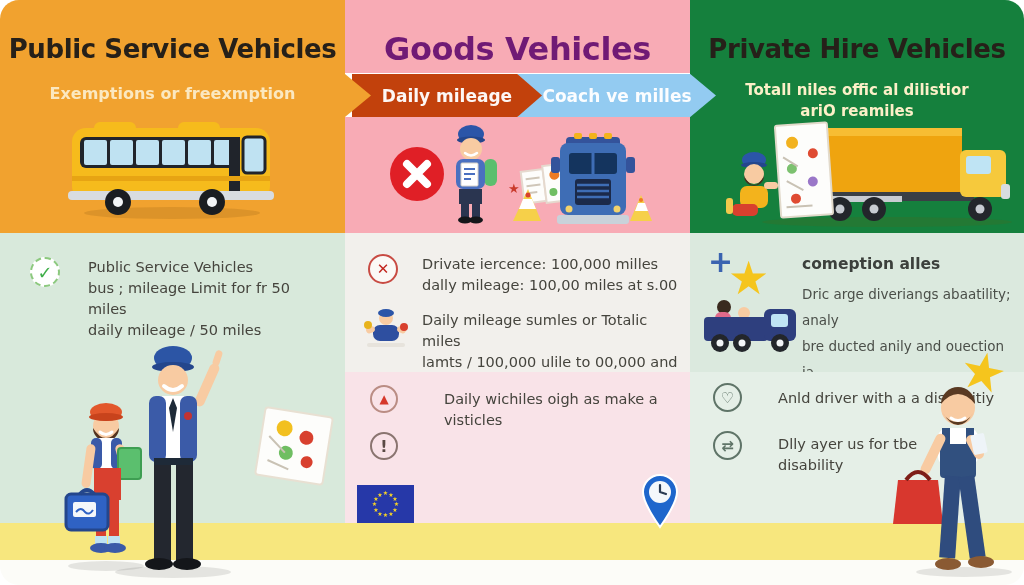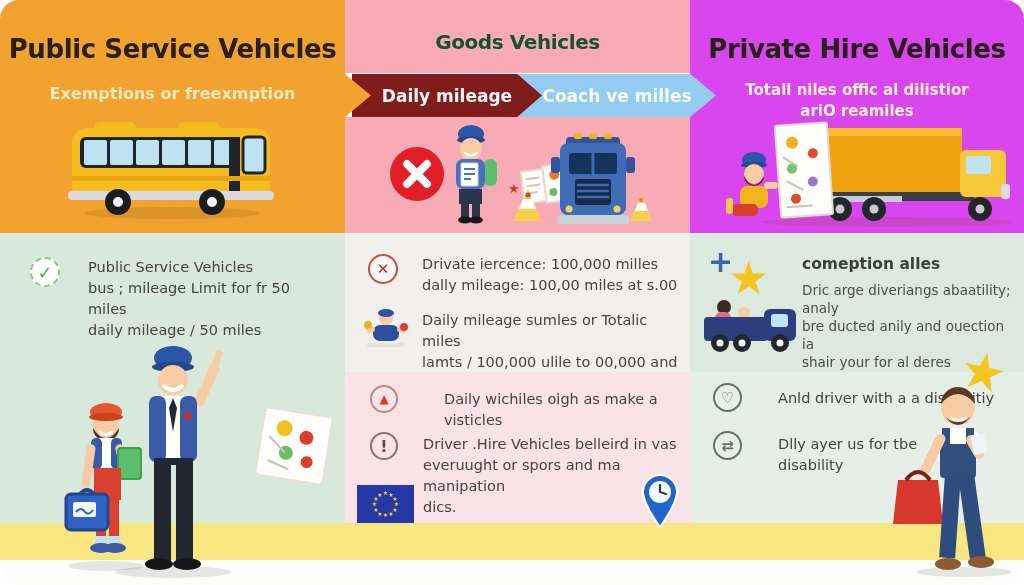--- a/index.html
+++ b/index.html
@@ -8,49 +8,49 @@
     font-family:"DejaVu Sans","Liberation Sans",sans-serif;
     border-radius:19px;
     -webkit-font-smoothing:antialiased;
   }
   .abs{position:absolute;}
   .sec{position:absolute;}
   
   .psv-header{left:0;top:0;width:345px;height:233px;background:#F1A22F;}
   .goods-header{left:345px;top:0;width:345px;height:73px;background:#F8ABB5;}
   .goods-illus{left:345px;top:117px;width:345px;height:116px;background:#F8ABB5;}
-  .phv-header{left:690px;top:0;width:334px;height:233px;background:#d946ef;}
+  .phv-header{left:690px;top:0;width:334px;height:233px;background:#15803d;}
   .col-title{position:absolute;left:0;right:0;text-align:center;font-weight:700;
     letter-spacing:-0.4px;color:#262019;font-size:26px;}
-  .goods-title{color:#14532d;font-size:20px;}
+  .goods-title{color:#701a75;font-size:32px;}
   .col-sub{position:absolute;left:0;right:0;text-align:center;font-weight:700;
     font-size:16px;color:#FBE8C0;}
   .phv-sub{font-size:15px;color:#FCF0C8;}
   
   .banner{position:absolute;top:74px;height:43px;display:flex;align-items:center;
     justify-content:center;font-weight:700;font-size:17px;color:rgba(255,255,255,0.96);}
-  .banner-purple{left:352px;width:190px;background:#7f1d1d;z-index:3;
+  .banner-purple{left:352px;width:190px;background:#c2410c;z-index:3;
     clip-path:polygon(0 0,87% 0,100% 50%,87% 100%,0 100%);}
   .banner-blue{left:518px;width:198px;background:#93CBF1;z-index:2;
     clip-path:polygon(0 0,87% 0,100% 50%,87% 100%,0 100%);}
   .orange-chevron{left:345px;top:74px;width:26px;height:43px;background:#F1A22F;z-index:4;
     clip-path:polygon(0 0,100% 50%,0 100%);}
   
   .psv-body{left:0;top:233px;width:345px;height:290px;background:#D8E9DB;}
   .goods-body1{left:345px;top:233px;width:345px;height:139px;background:#F2F0EC;}
   .goods-body2{left:345px;top:372px;width:345px;height:151px;background:#F9E3E8;}
   .phv-body1{left:690px;top:233px;width:334px;height:139px;background:#DBE9DE;}
   .phv-body2{left:690px;top:372px;width:334px;height:151px;background:#E5EFE7;}
   .band-yellow{left:0;top:523px;width:1024px;height:37px;background:#F7E77E;z-index:1;}
   .band-white{left:0;top:560px;width:1024px;height:25px;background:#FCFCF8;z-index:1;}
   
   .note{font-size:14.5px;line-height:21px;font-weight:500;color:#45443D;}
   .note .tl{display:block;}
   .phv-item-title{font-size:15.5px;line-height:19px;font-weight:600;color:#3C403C;}
-  .phv-item-body{font-size:13.5px;line-height:18px;font-weight:500;color:#4B4F49;}
+  .phv-item-body{font-size:13.5px;line-height:26px;font-weight:500;color:#4B4F49;}
   
   .circ{position:absolute;border-radius:50%;display:flex;align-items:center;
     justify-content:center;box-sizing:border-box;}
   .check-icon{width:30px;height:30px;background:#FFFFFF;border:2px dashed #8CC97E;
     color:#3FAE49;font-size:18px;font-weight:700;}
   .xo-icon{width:30px;height:30px;border:2.5px solid #C84B43;color:#C2261F;
     font-size:15px;font-weight:700;background:#FBF9F6;}
   .warn-icon{width:28px;height:28px;border:2px solid #BA8D84;color:#D6382B;
     font-size:12px;background:transparent;}
   .excl-icon{width:28px;height:28px;border:2px solid #8A7570;color:#5A4A45;
@@ -259,25 +259,20 @@
   <div class="sec goods-body2">
     <div class="circ warn-icon abs" style="left:25px;top:13px;">
       <span>▲</span>
     </div>
     <div class="note abs" style="left:78px;top:17px;width:260px;margin-left:21px;">
       <span class="tl">Daily wichiles oigh as make a visticles</span>
     </div>
     <div class="circ excl-icon abs" style="left:25px;top:60px;">
       <span>!</span>
     </div>
-    <div class="note abs" style="left:78px;top:62px;width:265px;">
-      <span class="tl">Driver .Hire Vehicles belleird in vas</span>
-      <span class="tl">everuught or spors and ma manipation</span>
-      <span class="tl">dics.</span>
-    </div>
     <svg class="abs" style="left:12px;top:113px;" width="57" height="38" viewBox="0 0 57 38">
       <rect x="0" y="0" width="57" height="38" fill="#2638A8"></rect>
       <g fill="#F5D327" font-size="6" text-anchor="middle">
         <text x="28.5" y="10">★</text>
           <text x="34" y="11.5">★</text>
           <text x="38" y="15.5">★</text>
         <text x="39.5" y="21">★</text>
           <text x="38" y="26.5">★</text>
           <text x="34" y="30.5">★</text>
         <text x="28.5" y="32">★</text>

